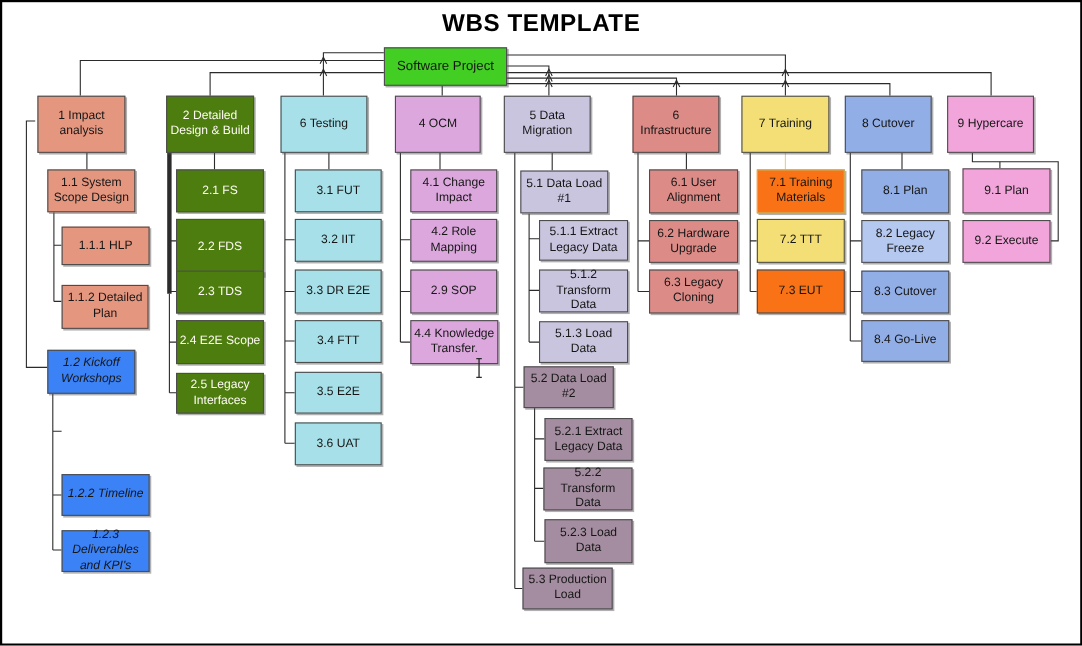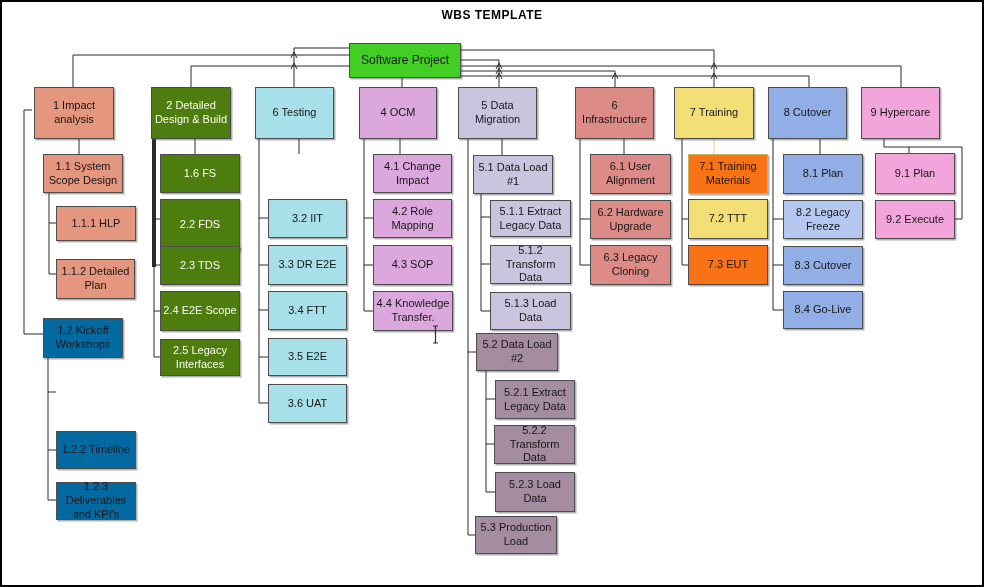--- a/index.html
+++ b/index.html
@@ -3,33 +3,33 @@
 <meta charset="utf-8">
 <style>
   html,body{margin:0;padding:0;background:#fff;}
   .canvas{
     position:relative;width:984px;height:587px;box-sizing:border-box;
     background:#ffffff;border:2px solid #000;overflow:hidden;
     font-family:"Liberation Sans",sans-serif;
   }
   .title{
     position:absolute;left:0;top:6px;width:100%;text-align:center;
-    font-size:12px;font-weight:bold;letter-spacing:.5px;color:#000;
+    font-size:22px;font-weight:bold;letter-spacing:.5px;color:#000;
   }
   svg.lines{position:absolute;left:0;top:0;width:984px;height:587px;pointer-events:none;}
   .node{
     position:absolute;display:flex;align-items:center;justify-content:center;
     text-align:center;box-sizing:border-box;padding:1px 2px;
     font-size:11px;line-height:1.25;color:#161616;
     border:1px solid #4d4d4d;box-shadow:1.5px 1.5px 0 rgba(80,80,80,.45);
   }
   .root{font-size:12px;}
   .c-root{background:#42CE22;}
   .c-salmon{background:#E5967F;}
-  .c-green{background:#0369a1;}
+  .c-green{background:#3b82f6;font-style:italic;}
   .c-gray{background:#4d7c0f;color:#FDFBF2;}
   .c-cyan{background:#A7E0E8;}
   .c-plum{background:#DBA7DD;}
   .c-lav{background:#C9C5DF;}
   .c-mauve{background:#A48DA0;}
   .c-red{background:#DD8B87;}
   .c-yellow{background:#F3DF76;}
   .c-yellow-lt{background:#f97316;}
   .b-yellow{border-color:#C9B35B;}
   .c-blue{background:#92AEE6;}
@@ -110,35 +110,36 @@
   <div class="node c-blue" style="left:766px;top:85px;width:79px;height:52px">8 Cutover</div>
   <div class="node c-pink" style="left:859px;top:85px;width:79px;height:52px">9 Hypercare</div>
 
   <div class="node c-salmon" style="left:41px;top:152px;width:80px;height:39px">1.1 System Scope Design</div>
   <div class="node c-salmon" style="left:54px;top:204px;width:80px;height:35px">1.1.1 HLP</div>
   <div class="node c-salmon" style="left:54px;top:257px;width:79px;height:40px">1.1.2 Detailed Plan</div>
   <div class="node c-green" style="left:41px;top:316px;width:80px;height:40px">1.2 Kickoff Workshops</div>
   <div class="node c-green" style="left:54px;top:429px;width:80px;height:38px">1.2.2 Timeline</div>
   <div class="node c-green" style="left:54px;top:480px;width:80px;height:38px">1.2.3 Deliverables and KPI's</div>
 
-  <div class="node c-gray" style="left:158px;top:152px;width:80px;height:39px">1.6 FS</div>
+  <div class="node c-gray" style="left:158px;top:152px;width:80px;height:39px">2.1 FS</div>
   <div class="node c-gray" style="left:158px;top:197px;width:80px;height:52px">2.2 FDS</div>
   <div class="node c-gray" style="left:158px;top:244px;width:80px;height:39px">2.3 TDS</div>
   <div class="node c-gray" style="left:158px;top:289px;width:80px;height:40px">2.4 E2E Scope</div>
   <div class="node c-gray" style="left:158px;top:337px;width:80px;height:37px">2.5 Legacy Interfaces</div>
 
+  <div class="node c-cyan" style="left:266px;top:152px;width:79px;height:39px">3.1 FUT</div>
   <div class="node c-cyan" style="left:266px;top:197px;width:79px;height:39px">3.2 IIT</div>
   <div class="node c-cyan" style="left:266px;top:243px;width:79px;height:40px">3.3 DR E2E</div>
   <div class="node c-cyan" style="left:266px;top:289px;width:79px;height:39px">3.4 FTT</div>
   <div class="node c-cyan" style="left:266px;top:336px;width:79px;height:38px">3.5 E2E</div>
   <div class="node c-cyan" style="left:266px;top:382px;width:79px;height:39px">3.6 UAT</div>
 
   <div class="node c-plum" style="left:371px;top:152px;width:79px;height:39px">4.1 Change Impact</div>
   <div class="node c-plum" style="left:371px;top:197px;width:79px;height:39px">4.2 Role Mapping</div>
-  <div class="node c-plum" style="left:371px;top:243px;width:79px;height:40px">4.3 SOP</div>
+  <div class="node c-plum" style="left:371px;top:243px;width:79px;height:40px">2.9 SOP</div>
   <div class="node c-plum" style="left:371px;top:289px;width:80px;height:40px">4.4 Knowledge Transfer.</div>
 
   <div class="node c-lav" style="left:471px;top:153px;width:80px;height:39px">5.1 Data Load #1</div>
   <div class="node c-lav" style="left:488px;top:198px;width:81px;height:37px">5.1.1 Extract Legacy Data</div>
   <div class="node c-lav" style="left:488px;top:243px;width:81px;height:39px">5.1.2 Transform Data</div>
   <div class="node c-lav" style="left:488px;top:290px;width:81px;height:38px">5.1.3 Load Data</div>
   <div class="node c-mauve" style="left:474px;top:331px;width:82px;height:38px">5.2 Data Load #2</div>
   <div class="node c-mauve" style="left:493px;top:378px;width:80px;height:39px">5.2.1 Extract Legacy Data</div>
   <div class="node c-mauve" style="left:492px;top:423px;width:81px;height:39px">5.2.2 Transform Data</div>
   <div class="node c-mauve" style="left:493px;top:470px;width:80px;height:40px">5.2.3 Load Data</div>

